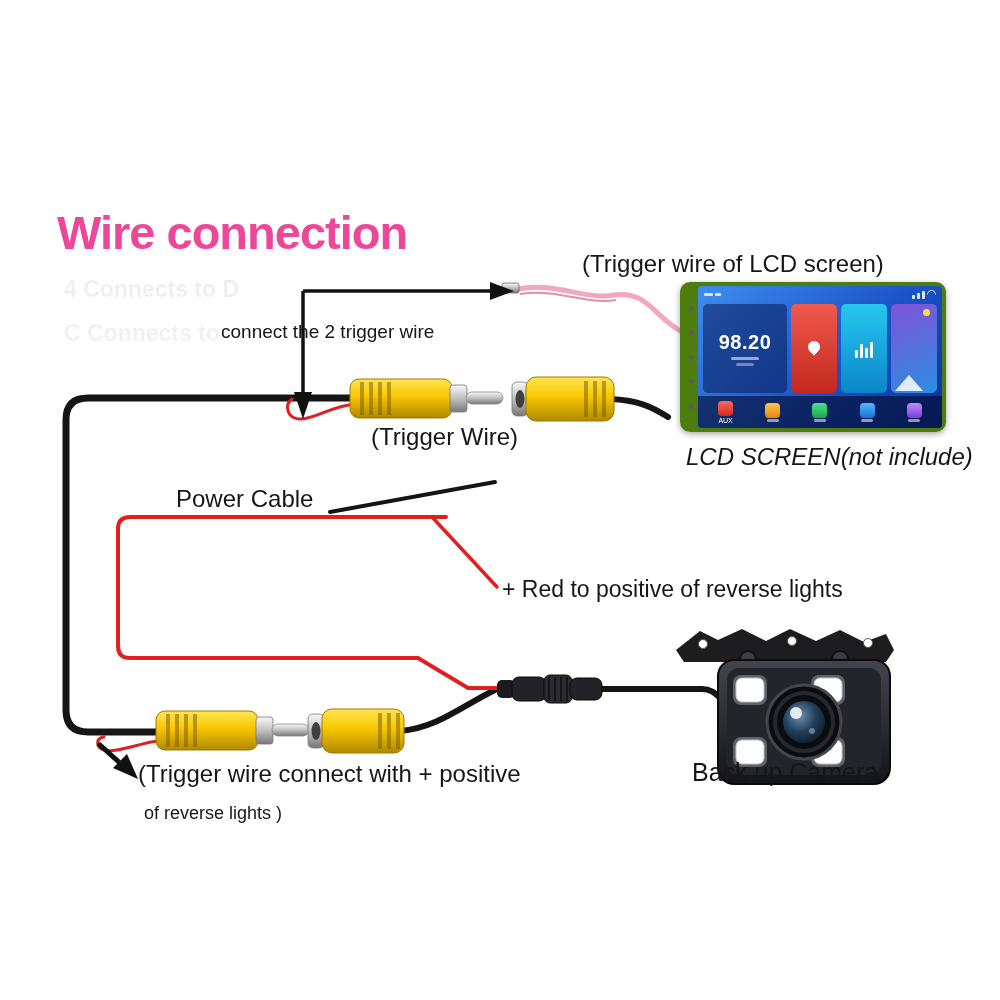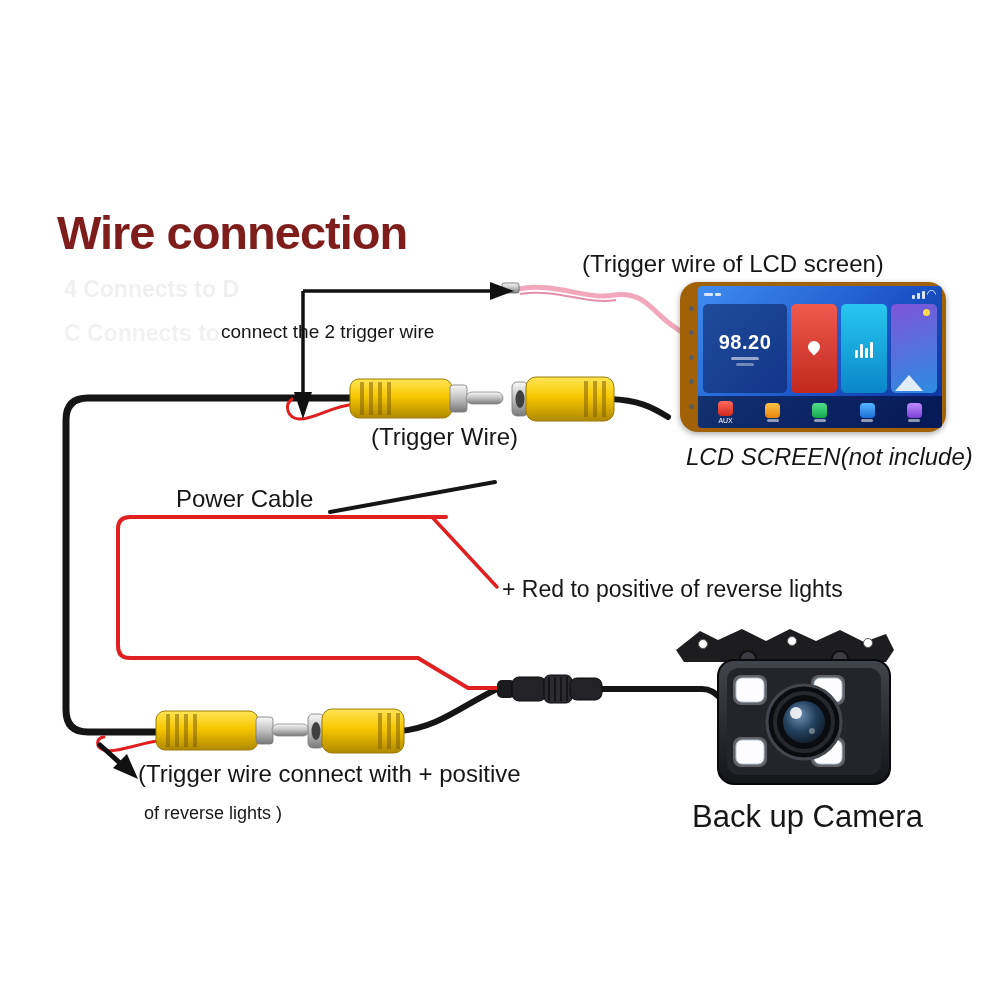--- a/index.html
+++ b/index.html
@@ -2,39 +2,39 @@
 <html><head>
 <meta charset="utf-8">
 <style>
   html,body{margin:0;padding:0;background:#fff;}
   .canvas{position:relative;width:1000px;height:1000px;background:#ffffff;overflow:hidden;
           font-family:"Liberation Sans", sans-serif;color:#161616;}
   .diagram-svg{position:absolute;left:0;top:0;}
 
   .lbl{position:absolute;white-space:nowrap;color:#161616;}
   .title{position:absolute;left:57px;top:205px;font-size:47px;font-weight:800;
-         color:#7f1d1d;letter-spacing:-1px;}
+         color:#ec4899;letter-spacing:-1px;}
   .wm{position:absolute;left:64px;font-size:23px;font-weight:600;color:#000;}
   .wm1{top:276px;opacity:0.06;}
   .wm2{top:320px;opacity:0.05;}
 
   .lbl-trigger-lcd{left:582px;top:250px;font-size:24px;}
   .lbl-connect{left:221px;top:321px;font-size:19px;}
   .lbl-trigwire{left:371px;top:423px;font-size:24px;}
   .lbl-lcdscreen{left:686px;top:443px;font-size:24px;font-style:italic;}
   .lbl-power{left:176px;top:485px;font-size:24px;}
   .lbl-gnd{left:502px;top:468px;font-size:24px;}
   .lbl-red{left:502px;top:576px;font-size:23px;}
   .lbl-trig1{left:138px;top:760px;font-size:24px;}
   .lbl-trig2{left:144px;top:803px;font-size:18px;}
-  .lbl-cam{left:692px;top:799px;font-size:31px;}
+  .lbl-cam{left:692px;top:758px;font-size:25px;}
 
   
-  .lcd{position:absolute;left:680px;top:282px;width:266px;height:150px;background:#a16207;
-       border-radius:18px;box-shadow:0 2px 6px rgba(0,0,0,.35);display:flex;padding:4px;box-sizing:border-box;}
+  .lcd{position:absolute;left:680px;top:282px;width:266px;height:150px;background:#4d7c0f;
+       border-radius:10px;box-shadow:0 2px 6px rgba(0,0,0,.35);display:flex;padding:4px;box-sizing:border-box;}
   .lcd-strip{width:14px;display:flex;flex-direction:column;align-items:center;justify-content:space-evenly;}
   .lcd-strip i{width:5px;height:5px;border-radius:50%;background:#5c5c5c;display:block;}
   .lcd-display{flex:1;border-radius:4px;background:linear-gradient(135deg,#3f8cf0 0%,#1c55c8 55%,#0b2f96 100%);
        display:flex;flex-direction:column;overflow:hidden;}
   .lcd-status{height:14px;display:flex;align-items:center;justify-content:space-between;padding:1px 6px 0;}
   .lcd-status .grp{display:flex;align-items:flex-end;gap:2px;}
   .bar{background:rgba(255,255,255,.85);width:3px;border-radius:1px;}
   .flat{width:9px;height:3px;background:rgba(255,255,255,.8);border-radius:1px;}
   .wifi{width:7px;height:7px;border:1.5px solid rgba(255,255,255,.85);border-radius:50%;
         border-bottom-color:transparent;border-left-color:transparent;transform:rotate(-45deg);}

